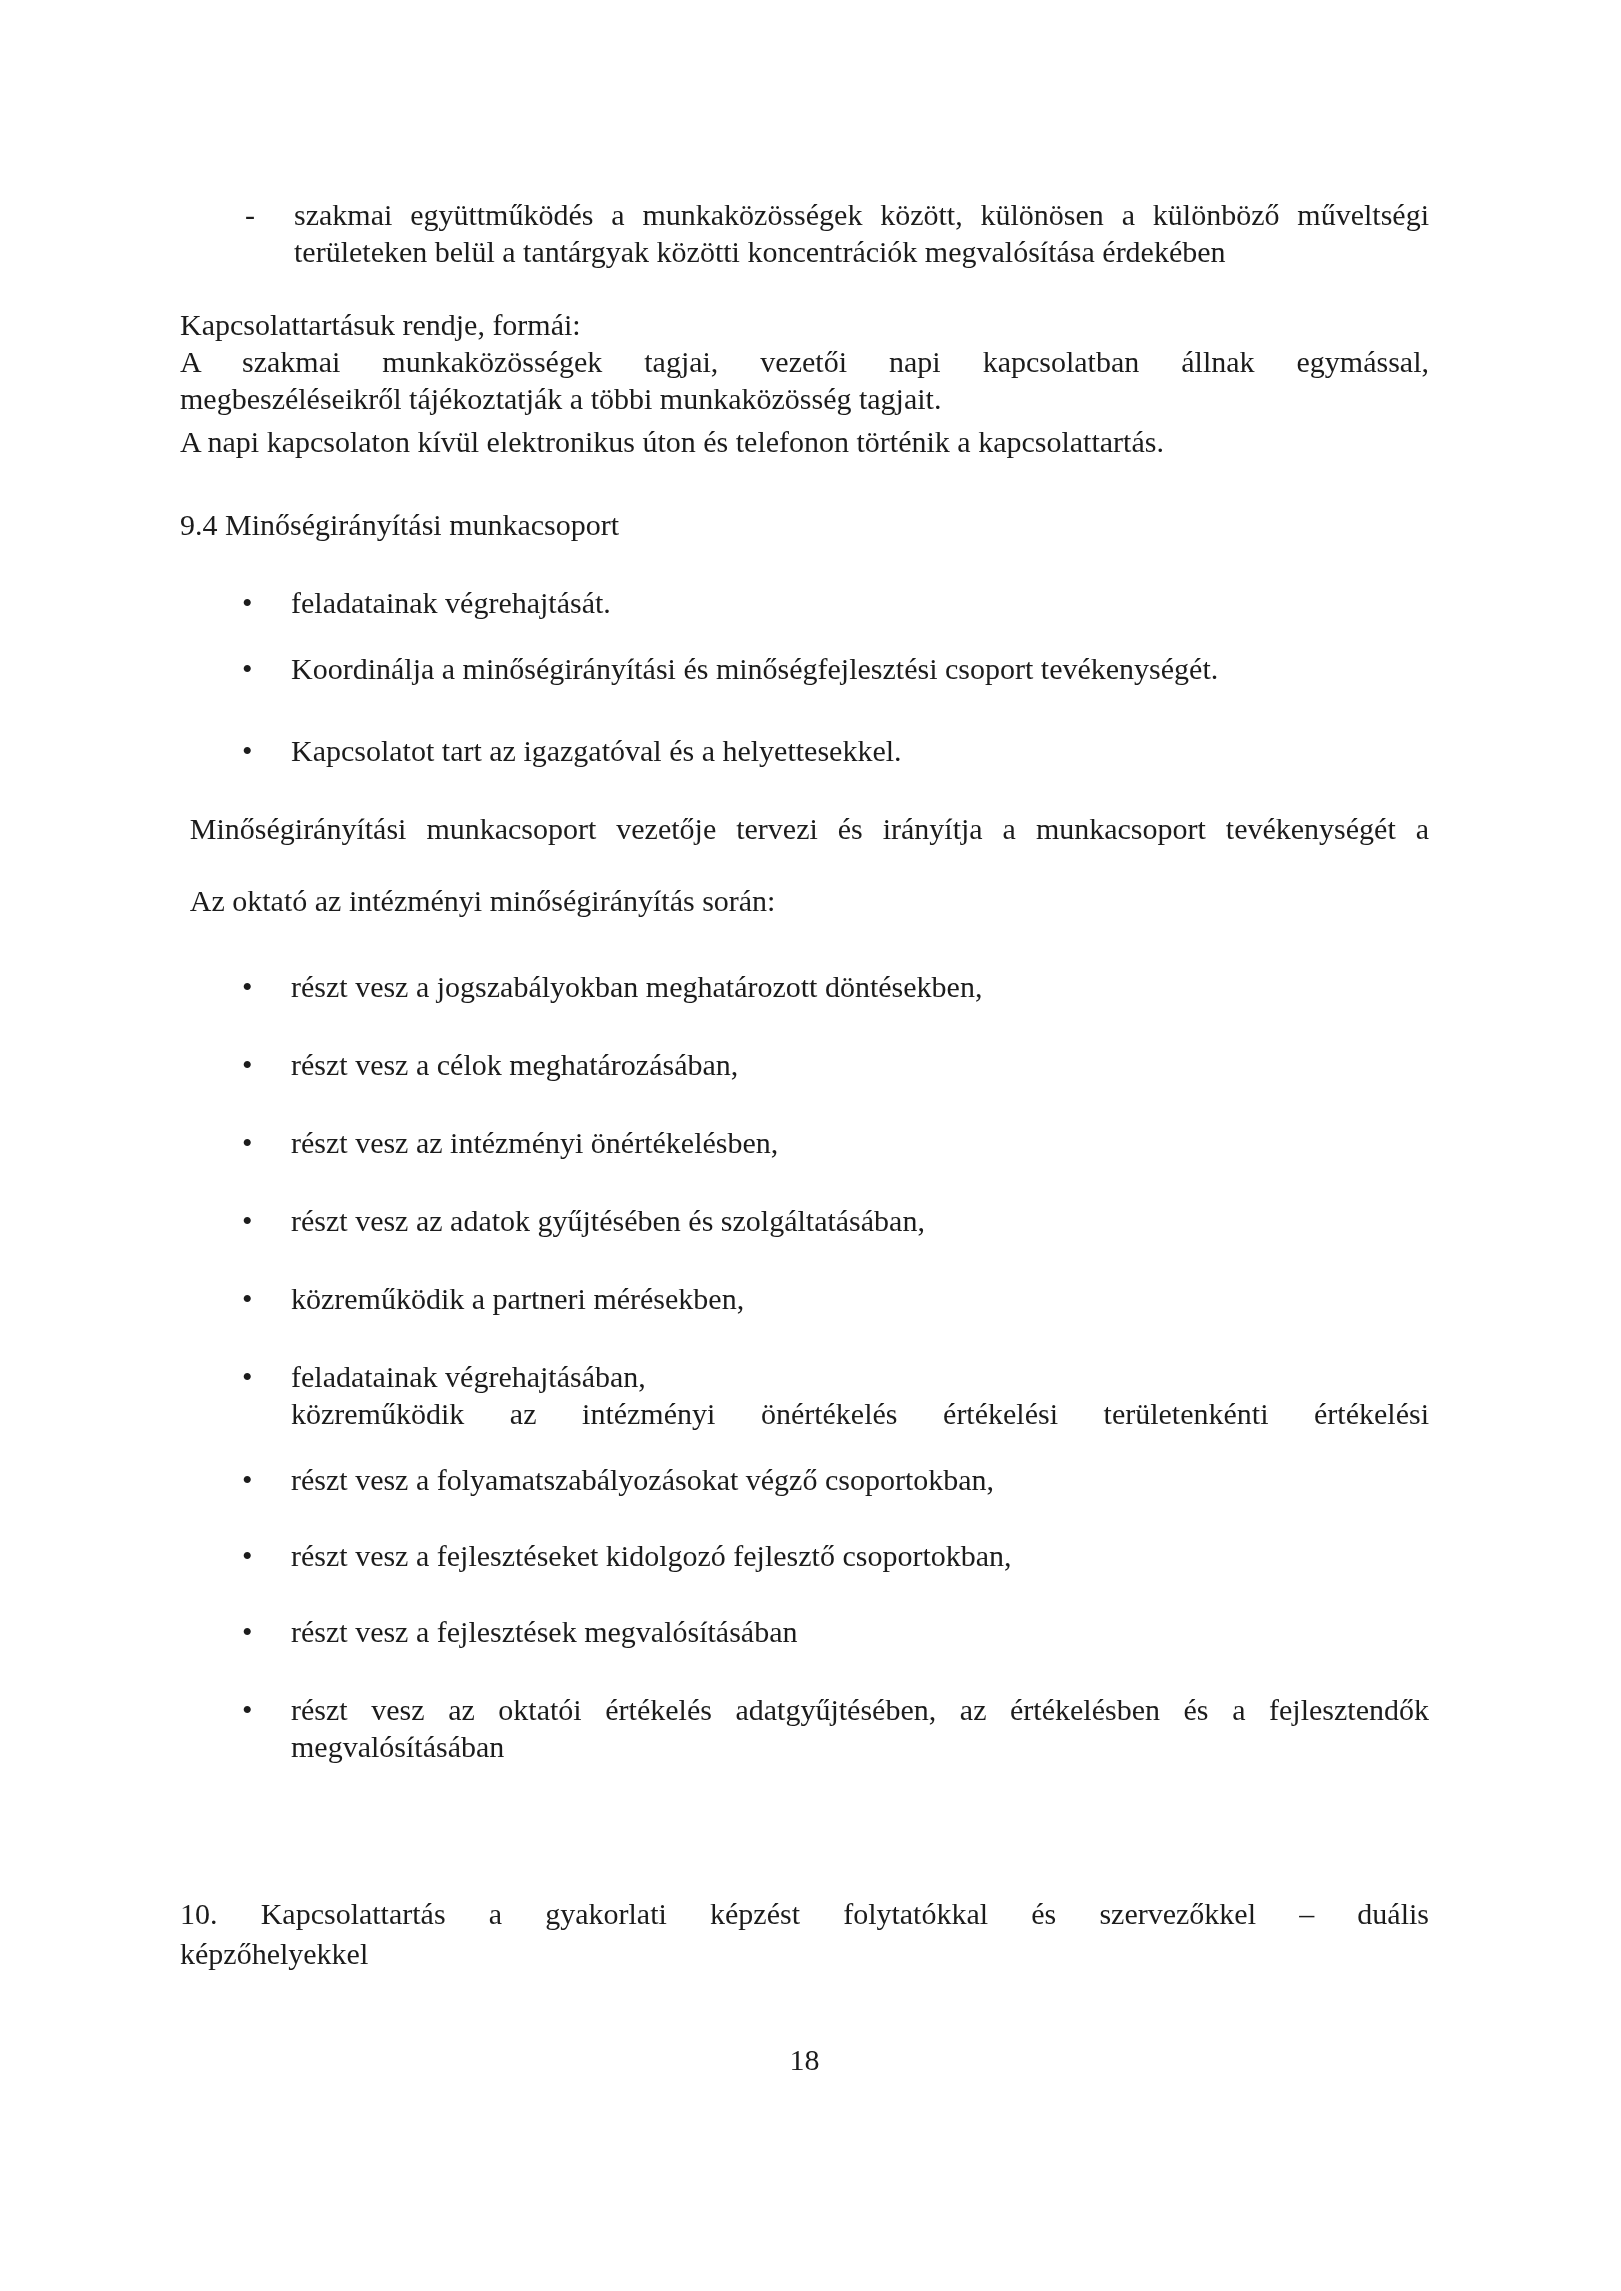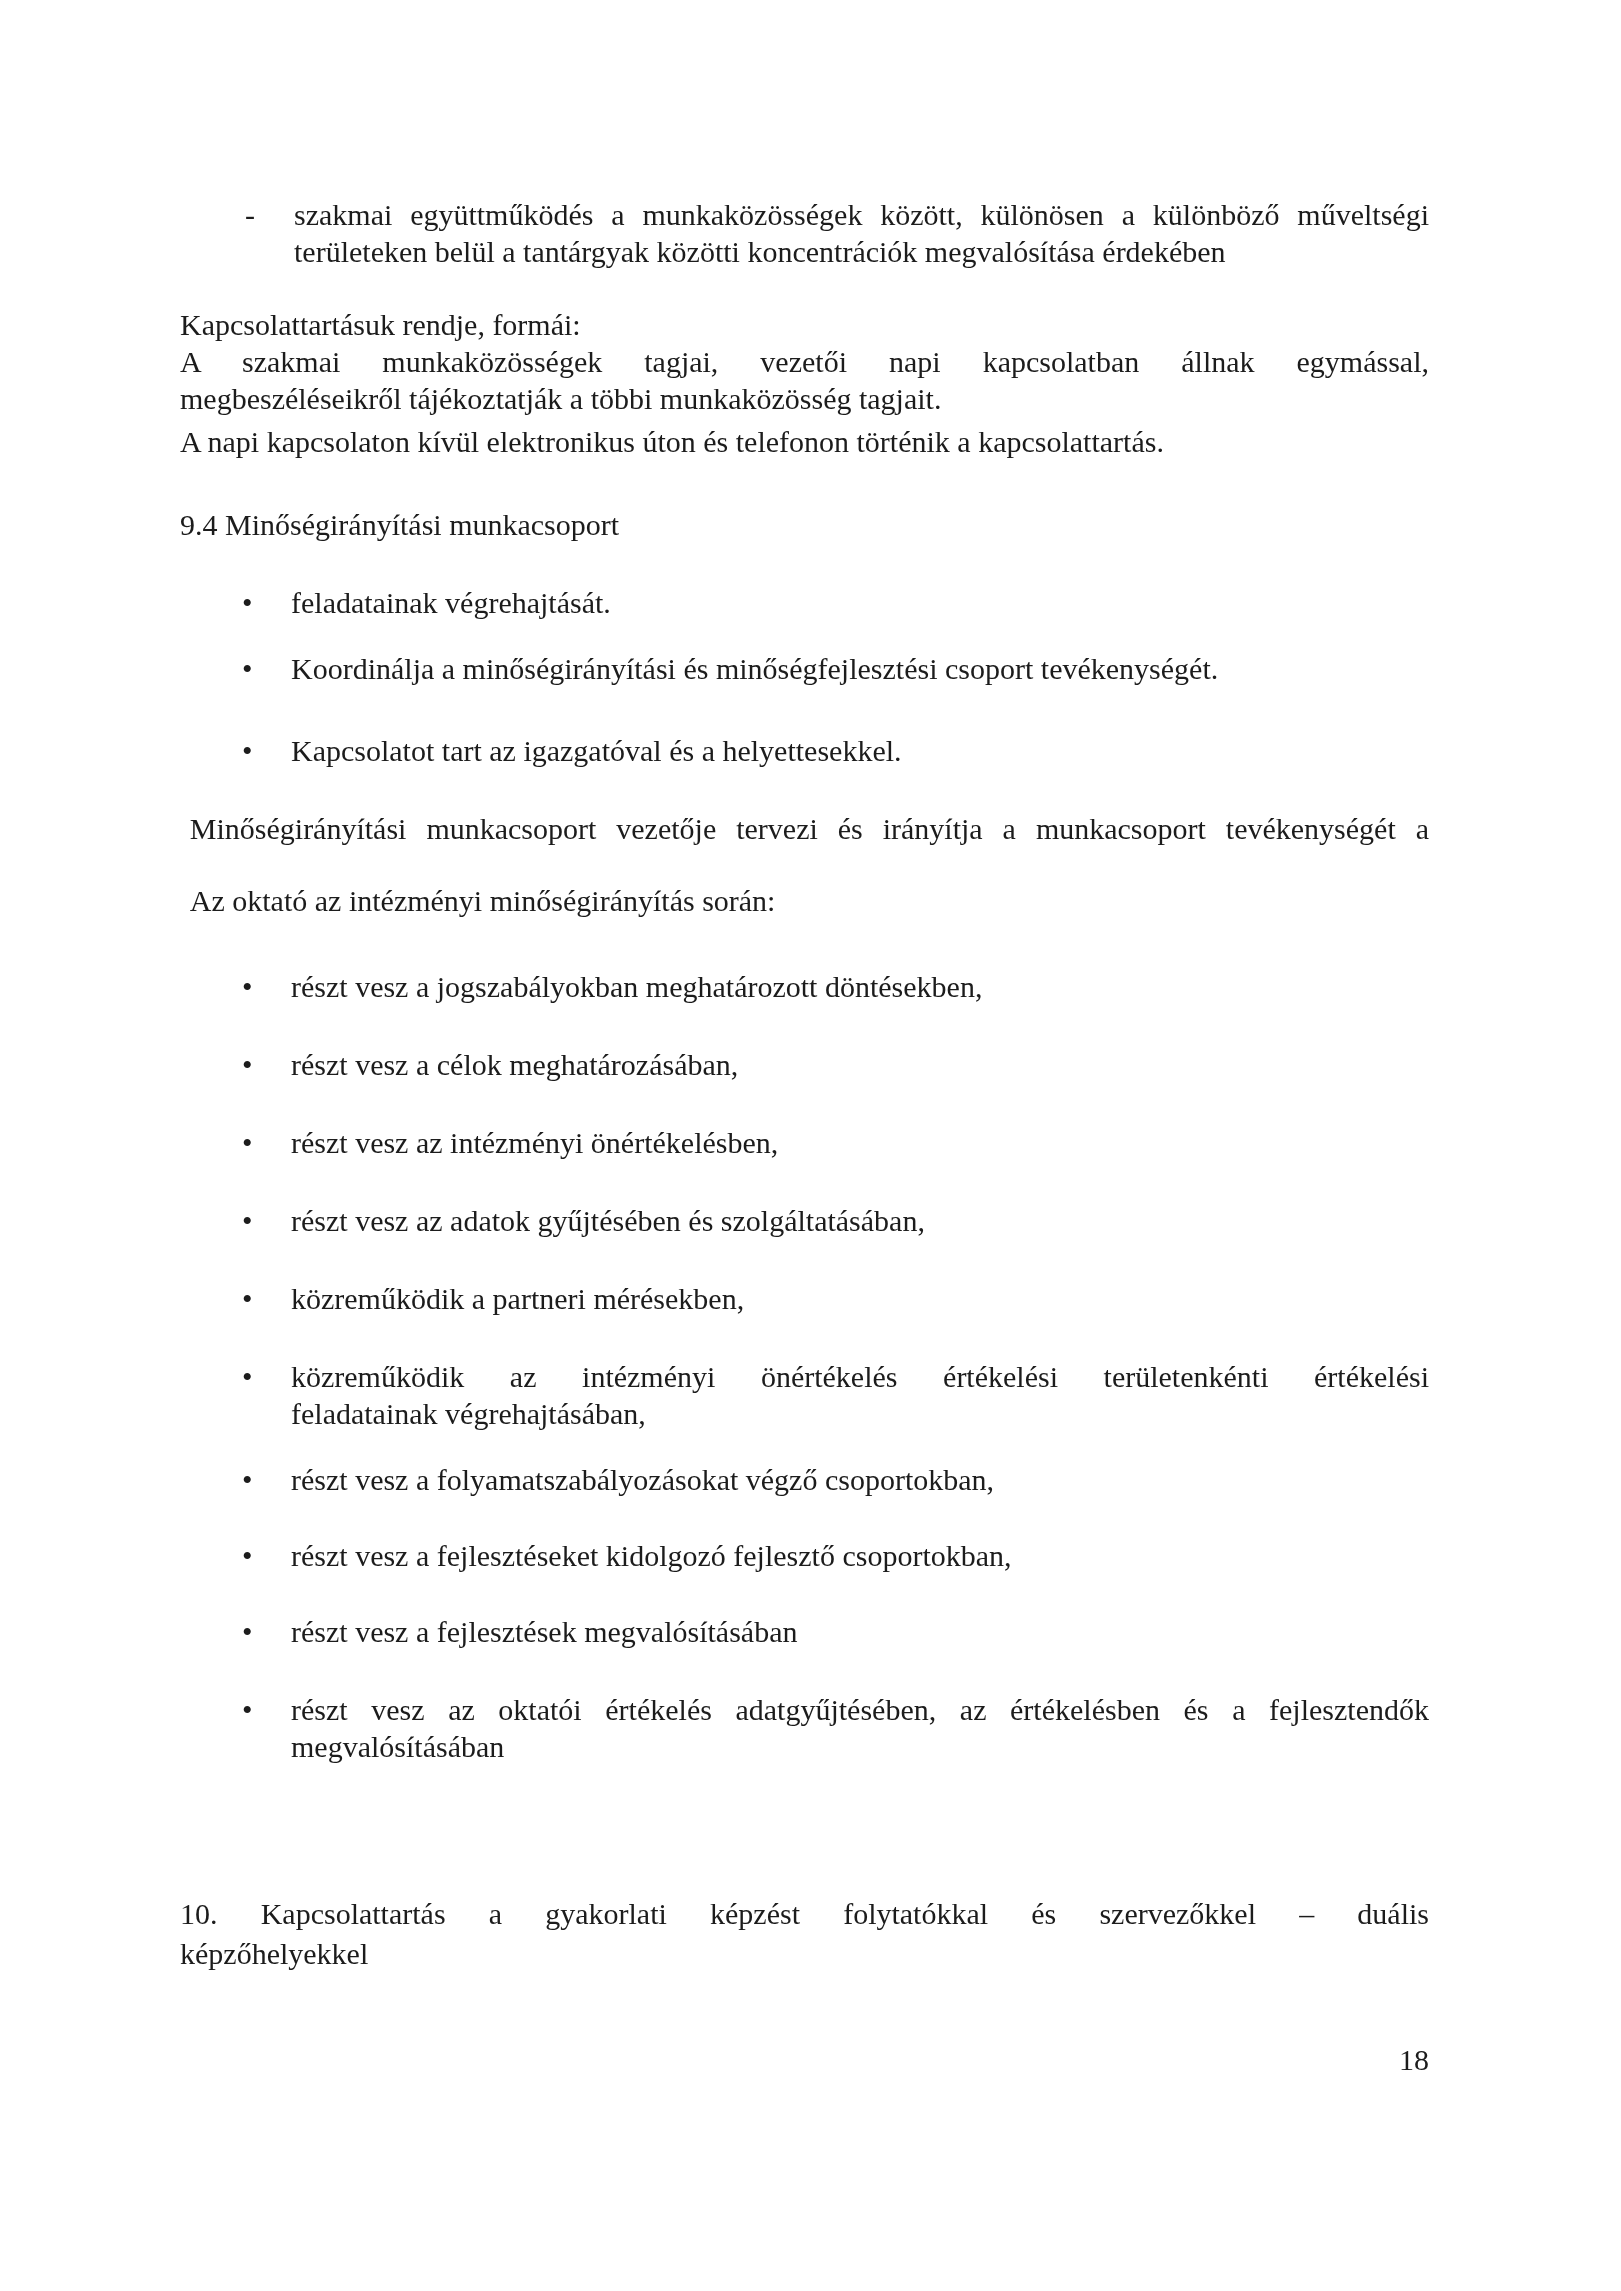--- a/index.html
+++ b/index.html
@@ -29,21 +29,21 @@
   .li .marker {
     position: absolute; left: 62px; top: 0;
     width: 39px; line-height: 37px;
   }
   .li-dash { padding-left: 114px; }
   .li-dash .marker { left: 65px; }
 
   .h10 { line-height: 40px; }
   .h10 .line { line-height: 40px; }
 
-  .footer { text-align: right; }
+  .footer { text-align: center; }
 
   
   .mt0{margin-top:0}
   .mt6{margin-top:5.9px}
   .mt30{margin-top:29px}
   .mt36{margin-top:35px}
   .mt37{margin-top:36px}
   .mt40{margin-top:39px}
   .mt42{margin-top:41px}
   .mt46{margin-top:45px}
@@ -112,22 +112,22 @@
       <div class="li mt42">
         <span class="marker">•</span>
         <div class="line">részt vesz az adatok gyűjtésében és szolgáltatásában,</div>
       </div>
       <div class="li mt42">
         <span class="marker">•</span>
         <div class="line">közreműködik a partneri mérésekben,</div>
       </div>
       <div class="li mt42">
         <span class="marker">•</span>
+        <div class="line">feladatainak végrehajtásában,</div>
         <div class="line j">közreműködik az intézményi önértékelés értékelési területenkénti értékelési</div>
-        <div class="line">feladatainak végrehajtásában,</div>
       </div>
       <div class="li mt30">
         <span class="marker">•</span>
         <div class="line">részt vesz a folyamatszabályozásokat végző csoportokban,</div>
       </div>
       <div class="li mt40">
         <span class="marker">•</span>
         <div class="line">részt vesz a fejlesztéseket kidolgozó fejlesztő csoportokban,</div>
       </div>
       <div class="li mt40">

